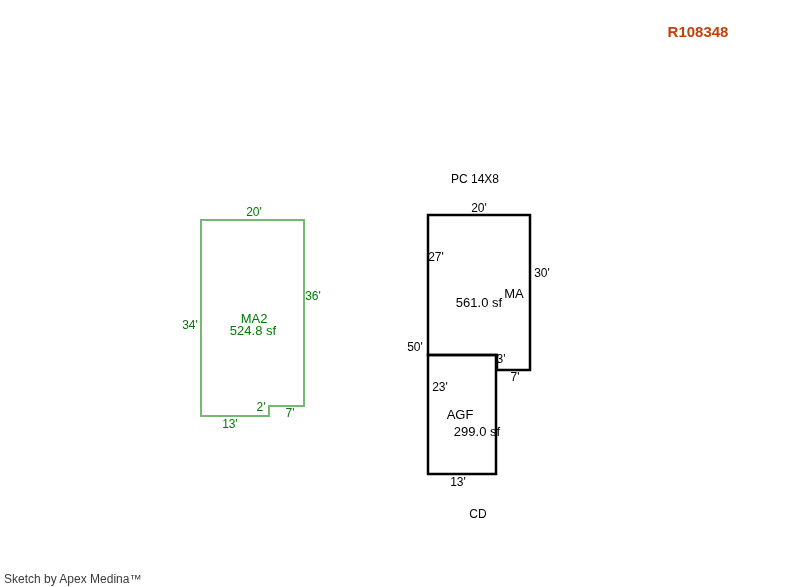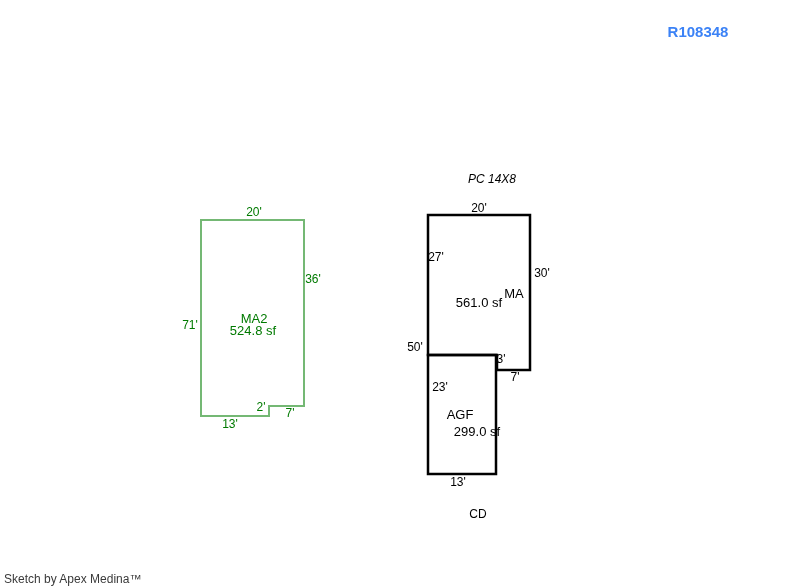--- a/index.html
+++ b/index.html
@@ -22,21 +22,21 @@
     width: 800px;
     height: 587px;
   }
   .hdr-line {
     position: absolute;
     left: 600px;
     width: 196px;
     text-align: center;
     font-size: 15px;
     font-weight: bold;
-    color: #3b82f6;
+    color: #c2410c;
     white-space: nowrap;
   }
   .lbl {
     position: absolute;
     transform: translate(-50%, -50%);
     white-space: nowrap;
     font-size: 12px;
     line-height: 1;
     color: #000000;
   }
@@ -58,29 +58,29 @@
 
   <div class="hdr-line" style="top:23px;">R108348</div>
 
   <svg id="outline-layer" viewBox="0 0 800 587" xmlns="http://www.w3.org/2000/svg">
     <polygon points="201,220 304,220 304,406 269,406 269,416 201,416" fill="none" stroke-width="2" stroke="#74b874"></polygon>
     <polygon points="428,215 530,215 530,370 497,370 497,355 428,355" fill="none" stroke-width="2.5" stroke="#000000"></polygon>
     <polygon points="428,355 496,355 496,474 428,474" fill="none" stroke-width="2.5" stroke="#000000"></polygon>
   </svg>
 
   <span class="lbl green-text" style="left:254px; top:212px;">20'</span>
-  <span class="lbl green-text" style="left:313px; top:279px;">36'</span>
-  <span class="lbl green-text" style="left:190px; top:325px;">71'</span>
+  <span class="lbl green-text" style="left:313px; top:296px;">36'</span>
+  <span class="lbl green-text" style="left:190px; top:325px;">34'</span>
   <span class="lbl big green-text" style="left:254px; top:318px;">MA2</span>
   <span class="lbl big green-text" style="left:253px; top:330px;">524.8 sf</span>
   <span class="lbl green-text" style="left:261px; top:407px;">2'</span>
   <span class="lbl green-text" style="left:290px; top:413px;">7'</span>
   <span class="lbl green-text" style="left:230px; top:424px;">13'</span>
 
-  <span class="lbl" style="left:492px; top:179px;font-style:italic;">PC 14X8</span>
+  <span class="lbl" style="left:475px; top:179px;">PC 14X8</span>
 
   <span class="lbl" style="left:479px; top:208px;">20'</span>
   <span class="lbl" style="left:436px; top:257px;">27'</span>
   <span class="lbl" style="left:542px; top:273px;">30'</span>
   <span class="lbl big" style="left:478px; top:293px;margin-left:36px;">MA</span>
   <span class="lbl big" style="left:479px; top:302px;">561.0 sf</span>
   <span class="lbl" style="left:415px; top:347px;">50'</span>
   <span class="lbl" style="left:501px; top:359px;">3'</span>
   <span class="lbl" style="left:515px; top:377px;">7'</span>
 

